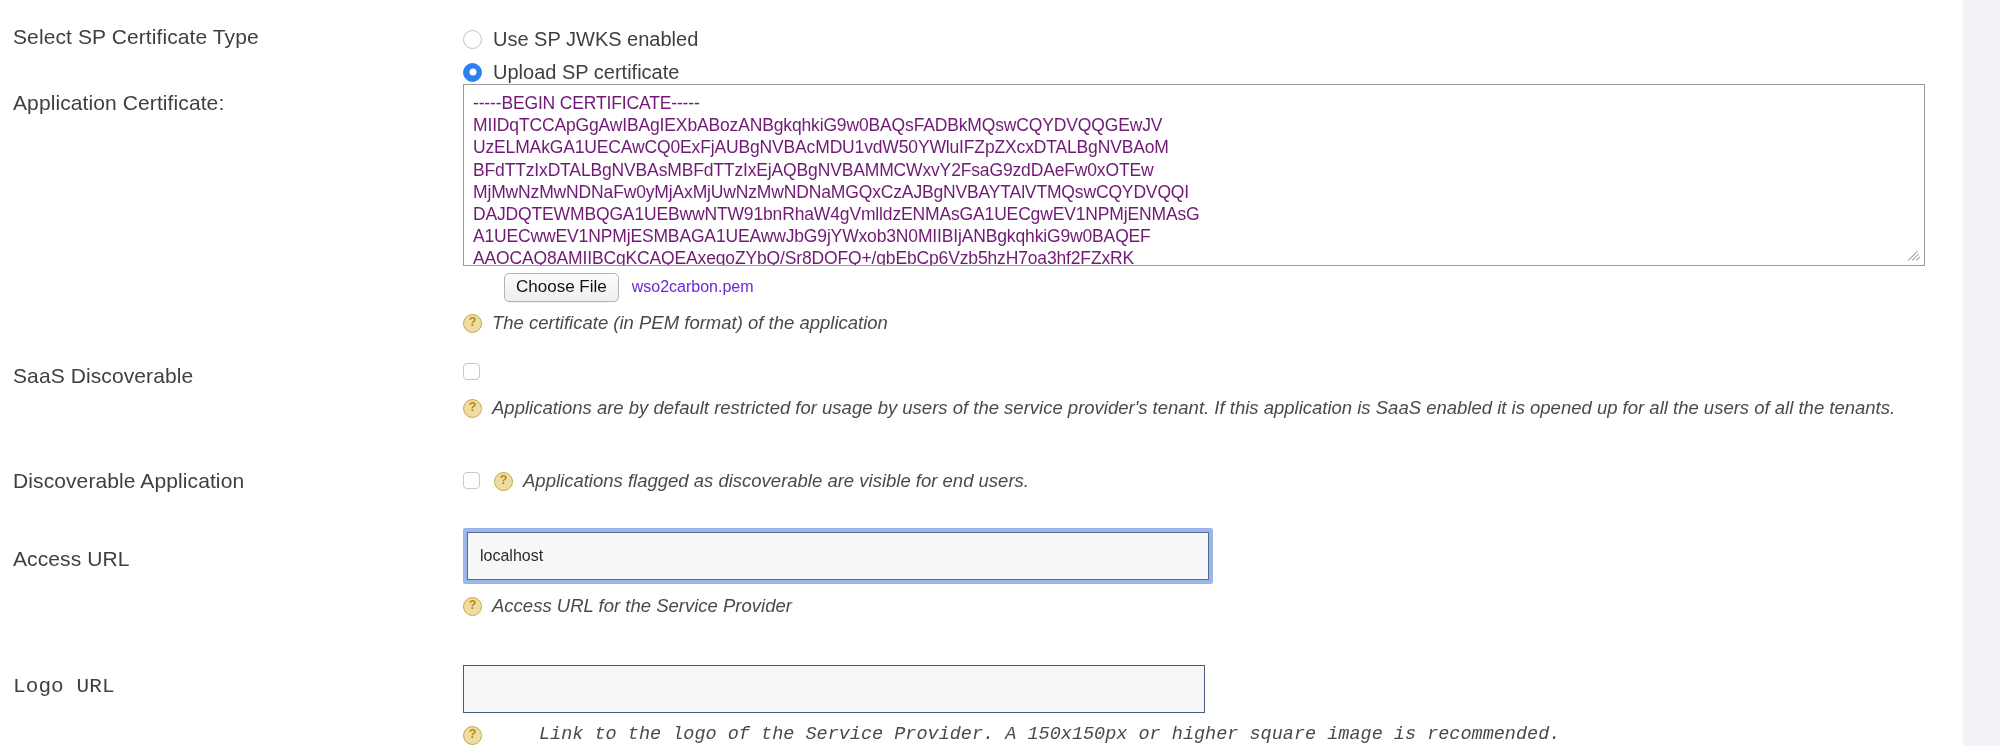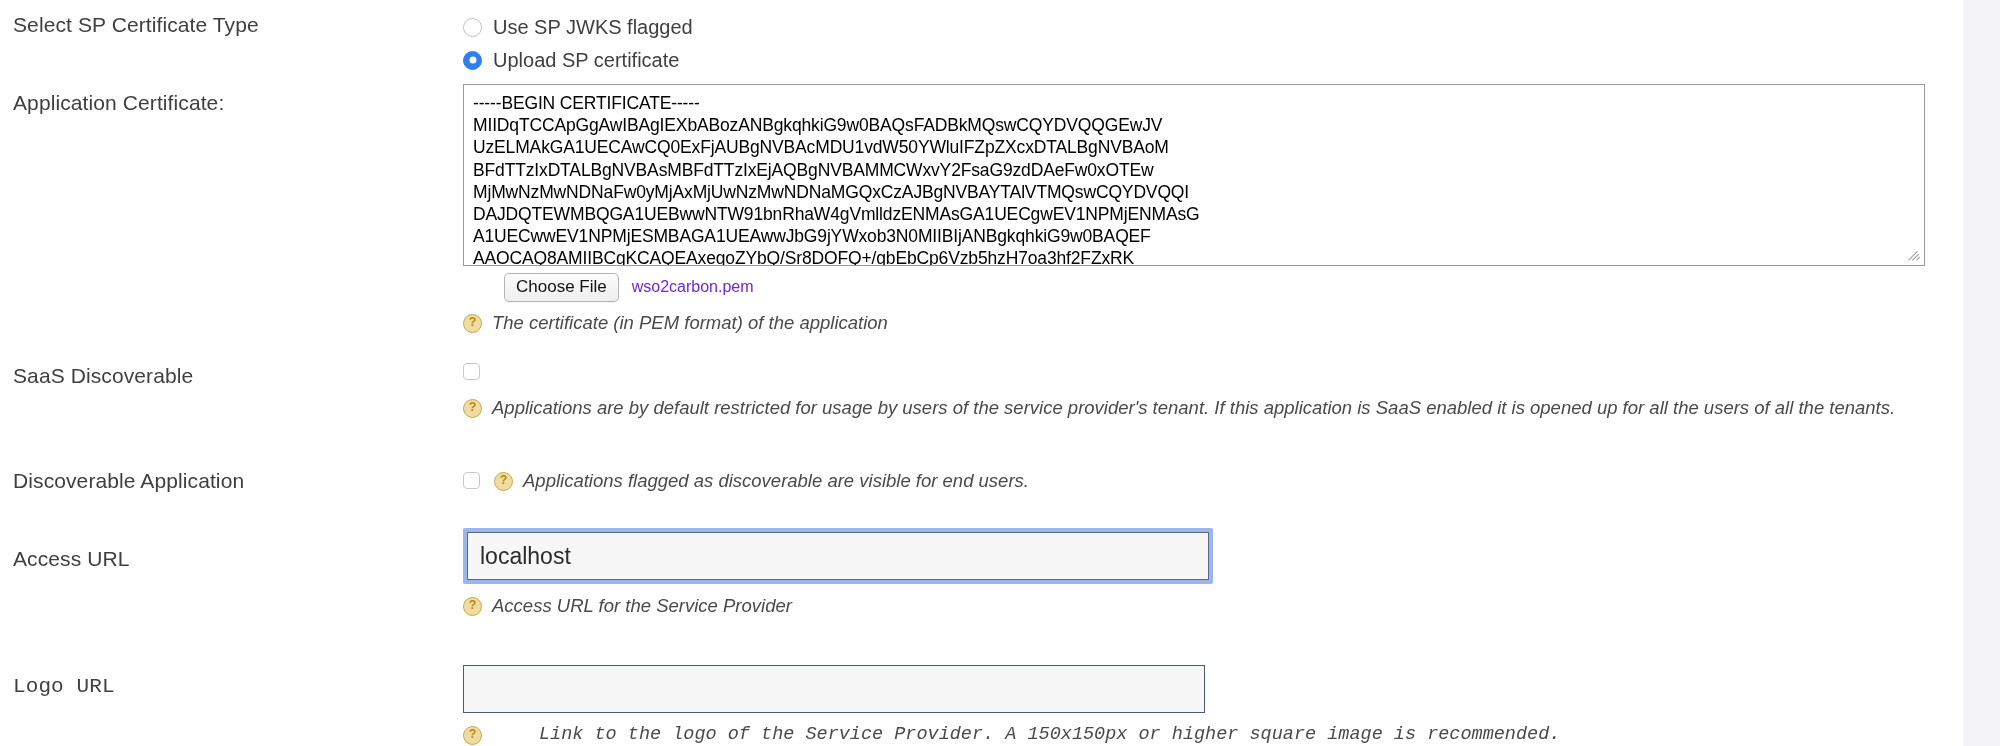--- a/index.html
+++ b/index.html
@@ -50,21 +50,21 @@
     width:1462px;height:182px;
     border:1px solid #9a9a9a;background:#fff;
     box-sizing:border-box;
     padding:7px 9px 0 9px;
     overflow:hidden;
     position:relative;
   }
   .ta-line{
     font-family:"Liberation Sans", sans-serif;
     font-size:17.5px;line-height:22.2px;
-    color:#000000;white-space:pre;letter-spacing:-0.15px;
+    color:#701a75;white-space:pre;letter-spacing:-0.15px;
   }
   .resize-handle{
     position:absolute;right:2px;bottom:2px;width:15px;height:15px;
     pointer-events:none;
   }
   .resize-handle i{
     position:absolute;display:block;background:#9a9a9a;height:1px;
     transform-origin:0 0;
   }
   .rh1{width:13px;left:1px;top:12px;transform:rotate(-45deg);}
@@ -126,36 +126,36 @@
   .focus-wrap{
     width:750px;height:56px;box-sizing:border-box;
     border:4px solid #9bb6ea;border-radius:2px;
     display:flex;align-items:center;justify-content:center;
     background:#9bb6ea;
   }
   .focus-wrap .inner{
     width:742px;height:48px;box-sizing:border-box;
     background:#f7f7f7;border:1px solid #566a8c;
     display:flex;align-items:center;padding:12px 12px;
-    font-size:23px;color:#2b2b2b;
+    font-size:16px;color:#2b2b2b;
   }
 </style>
 </head>
 <body>
 
 <div class="right-strip"></div>
 
 <div class="form">
 
-  <div class="row" style="top:4px;height:70px;text-align:center;">
+  <div class="row" style="top:16px;height:70px;text-align:center;">
     <div class="label" style="top:9px;">Select SP Certificate Type</div>
     <div class="ctl" style="top:8px;">
       <div class="radio-line">
         <span class="radio"></span>
-        <span class="radio-label">Use SP JWKS flagged</span>
+        <span class="radio-label">Use SP JWKS enabled</span>
       </div>
       <div class="radio-line" style="margin-top:3px;">
         <span class="radio checked"></span>
         <span class="radio-label">Upload SP certificate</span>
       </div>
     </div>
   </div>
 
   <div class="row" style="top:72px;height:200px;">
     <div class="label" style="top:19px;">Application Certificate:</div>

